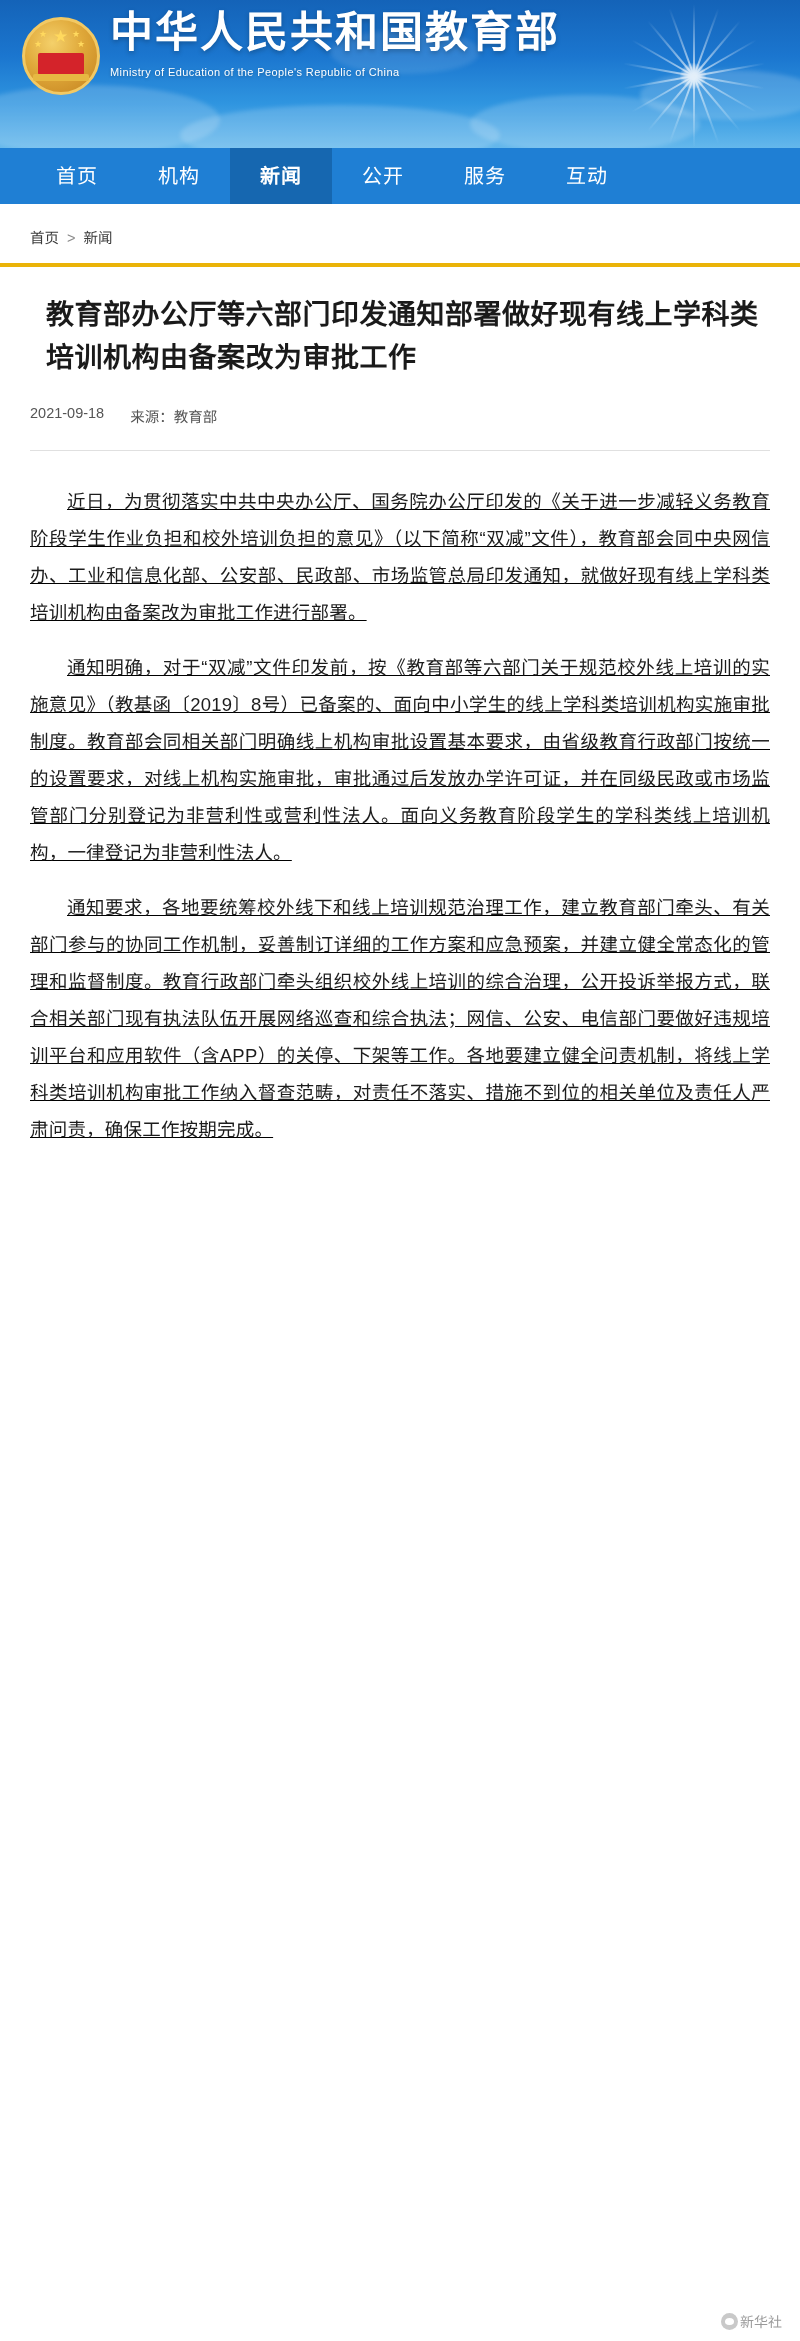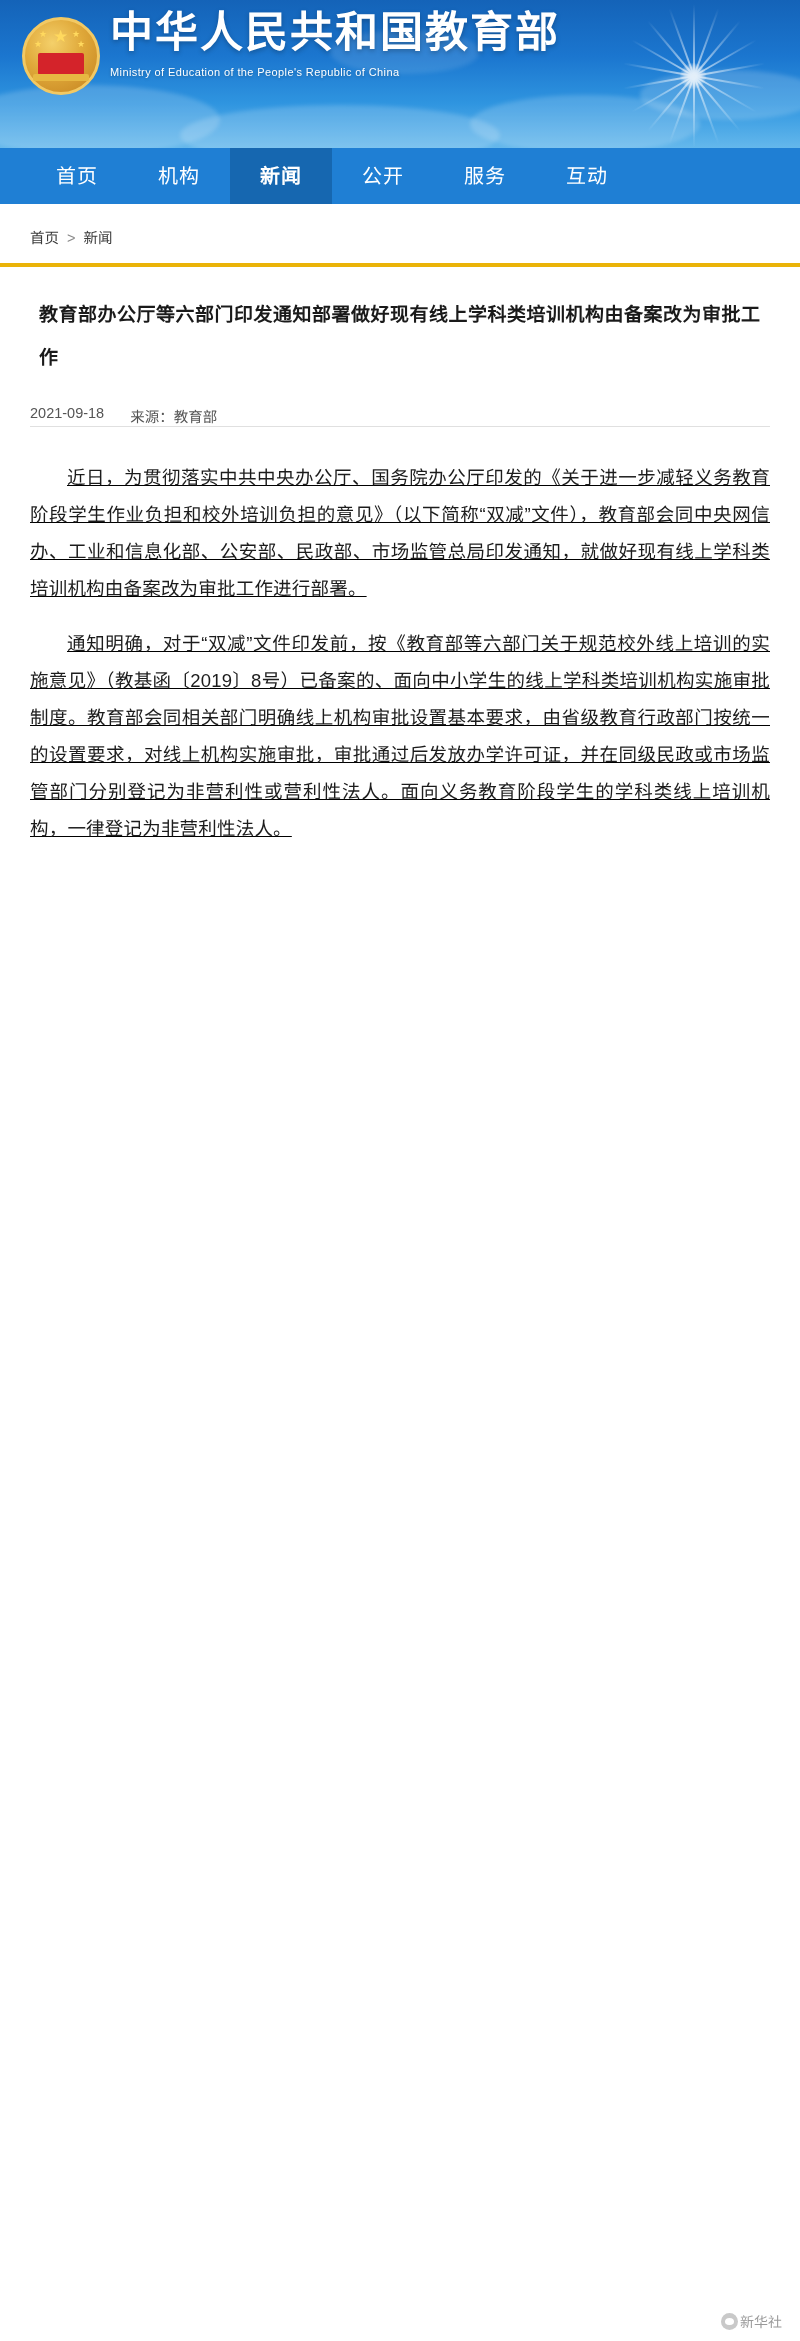--- a/index.html
+++ b/index.html
@@ -175,31 +175,31 @@
   }
   .breadcrumb a { color: #3b3b3b; text-decoration: none; }
   .breadcrumb .sep { margin: 0 4px; color: #8a8a8a; }
 
   
   .article {
     padding: 26px 30px 0 30px;
   }
   .article-title {
     font-family: "DejaVu Serif", "Liberation Serif", serif;
-    font-size: 19px;
+    font-size: 28px;
     font-weight: bold;
     color: #1a1a1a;
     line-height: 43px;
     letter-spacing: 0.5px;
-    margin: 0 0 26px 9px;
+    margin: 0 0 26px 16px;
   }
   .meta {
     font-size: 14.5px;
     color: #555555;
-    padding-bottom: 0;
+    padding-bottom: 24px;
     border-bottom: 1px solid #e0e0e0;
     display: flex;
     gap: 26px;
   }
   .body {
     padding-top: 14px;
     text-decoration: underline;
   }
   .body p {
     font-size: 18.5px;
@@ -308,20 +308,21 @@
     <h1 class="article-title">教育部办公厅等六部门印发通知部署做好现有线上学科类培训机构由备案改为审批工作</h1>
 
     <div class="meta">
       <span>2021-09-18</span>
       <span>来源：教育部</span>
     </div>
 
     <div class="body">
       <p>近日，为贯彻落实中共中央办公厅、国务院办公厅印发的《关于进一步减轻义务教育阶段学生作业负担和校外培训负担的意见》（以下简称“双减”文件），教育部会同中央网信办、工业和信息化部、公安部、民政部、市场监管总局印发通知，就做好现有线上学科类培训机构由备案改为审批工作进行部署。</p>
       <p>通知明确，对于“双减”文件印发前，按《教育部等六部门关于规范校外线上培训的实施意见》（教基函〔2019〕8号）已备案的、面向中小学生的线上学科类培训机构实施审批制度。教育部会同相关部门明确线上机构审批设置基本要求，由省级教育行政部门按统一的设置要求，对线上机构实施审批，审批通过后发放办学许可证，并在同级民政或市场监管部门分别登记为非营利性或营利性法人。面向义务教育阶段学生的学科类线上培训机构，一律登记为非营利性法人。</p>
+      <p>通知要求，各地要统筹校外线下和线上培训规范治理工作，建立教育部门牵头、有关部门参与的协同工作机制，妥善制订详细的工作方案和应急预案，并建立健全常态化的管理和监督制度。教育行政部门牵头组织校外线上培训的综合治理，公开投诉举报方式，联合相关部门现有执法队伍开展网络巡查和综合执法；网信、公安、电信部门要做好违规培训平台和应用软件（含APP）的关停、下架等工作。各地要建立健全问责机制，将线上学科类培训机构审批工作纳入督查范畴，对责任不落实、措施不到位的相关单位及责任人严肃问责，确保工作按期完成。</p>
     </div>
   </div>
 
   <div class="watermark">
     <span class="wb-logo"></span>
     <span>新华社</span>
   </div>
 
 </div>
 

